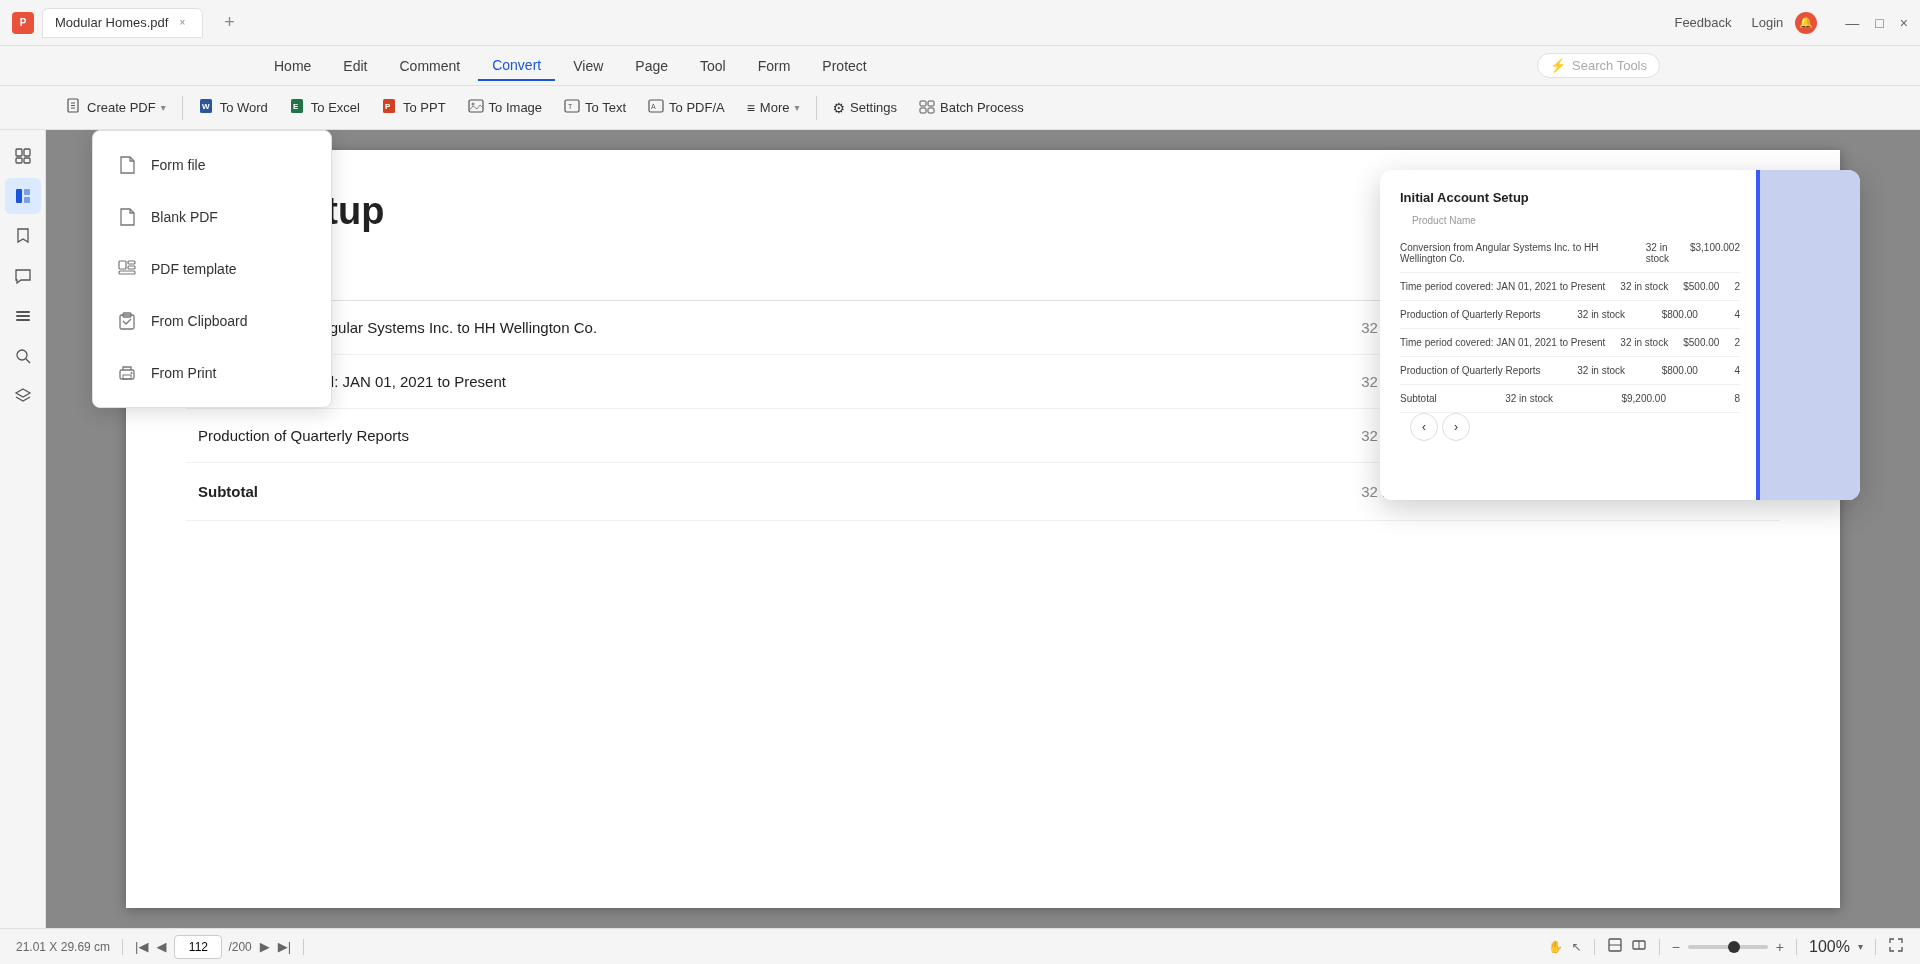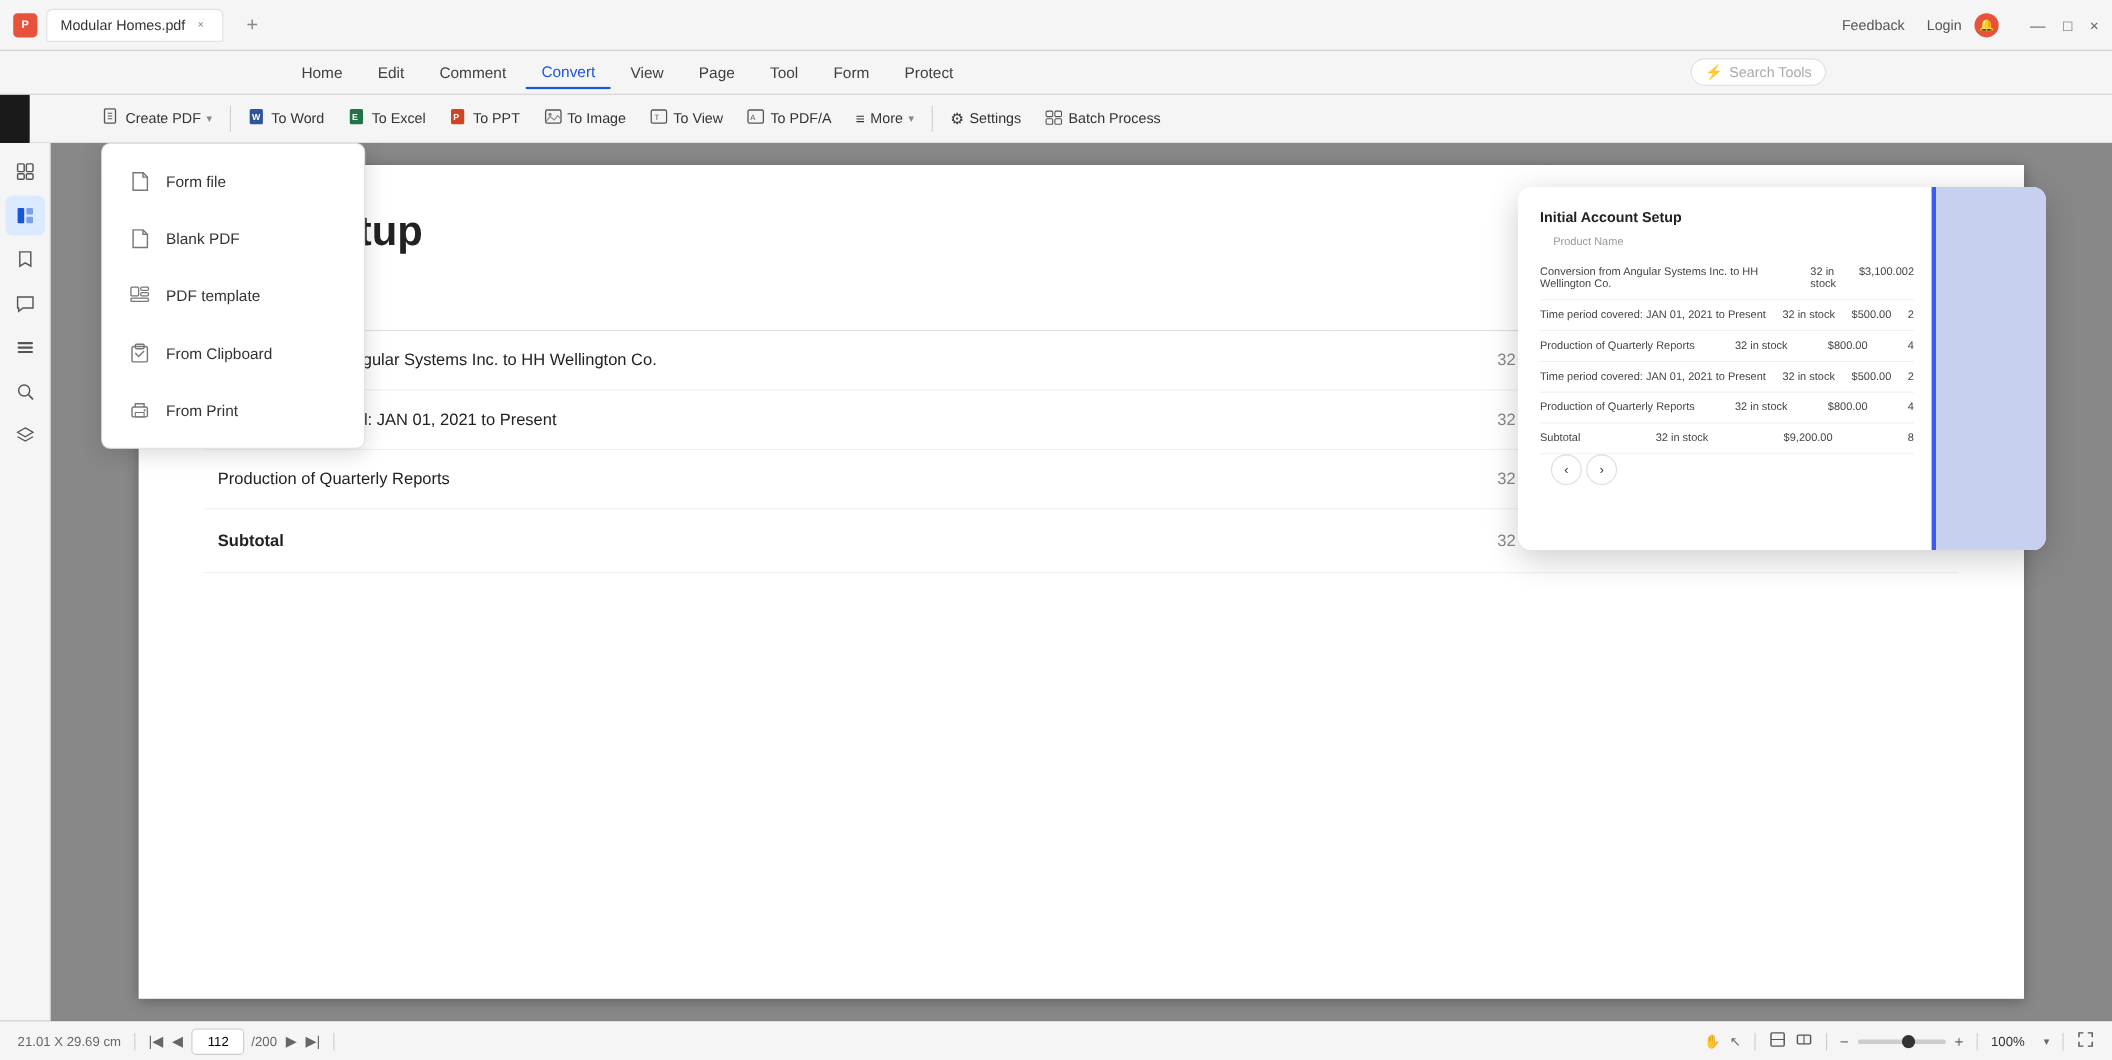--- a/index.html
+++ b/index.html
@@ -144,21 +144,20 @@
 
     
     .toolbar {
       background: #f5f5f5;
       height: 44px;
       display: flex;
       align-items: center;
       padding: 0 8px 0 56px;
       border-bottom: 1px solid #e0e0e0;
       gap: 2px;
-      margin-left: 27px;
     }
     .toolbar-btn {
       display: flex;
       align-items: center;
       gap: 5px;
       padding: 6px 10px;
       font-size: 13px;
       color: #333;
       cursor: pointer;
       border-radius: 4px;
@@ -391,21 +390,21 @@
       width: 12px;
       height: 12px;
       background: #333;
       border-radius: 50%;
       position: absolute;
       top: -4px;
       left: 40px;
     }
     .zoom-value {
       min-width: 40px;
-      font-size: 12px;
+      font-size: 16px;
       color: #333;
     }
     .statusbar-sep {
       width: 1px;
       height: 16px;
       background: #ccc;
       margin: 0 4px;
     }
   </style>
 </head>
@@ -507,21 +506,21 @@
     </span>
     <span>To Image</span>
   </div>
   <div class="toolbar-btn">
     <span class="icon">
       <svg width="16" height="16" viewBox="0 0 16 16">
           <rect x="1" y="2" width="14" height="12" rx="1.5" fill="none" stroke="#555" stroke-width="1.2"></rect>
           <text x="4" y="11" font-size="7" fill="#555">T</text>
         </svg>
     </span>
-    <span>To View</span>
+    <span>To Text</span>
   </div>
   <div class="toolbar-btn">
     <span class="icon">
       <svg width="16" height="16" viewBox="0 0 16 16">
           <rect x="1" y="2" width="14" height="12" rx="1.5" fill="none" stroke="#555" stroke-width="1.2"></rect>
           <text x="3" y="11" font-size="7" fill="#555">A</text>
         </svg>
     </span>
     <span>To PDF/A</span>
   </div>

